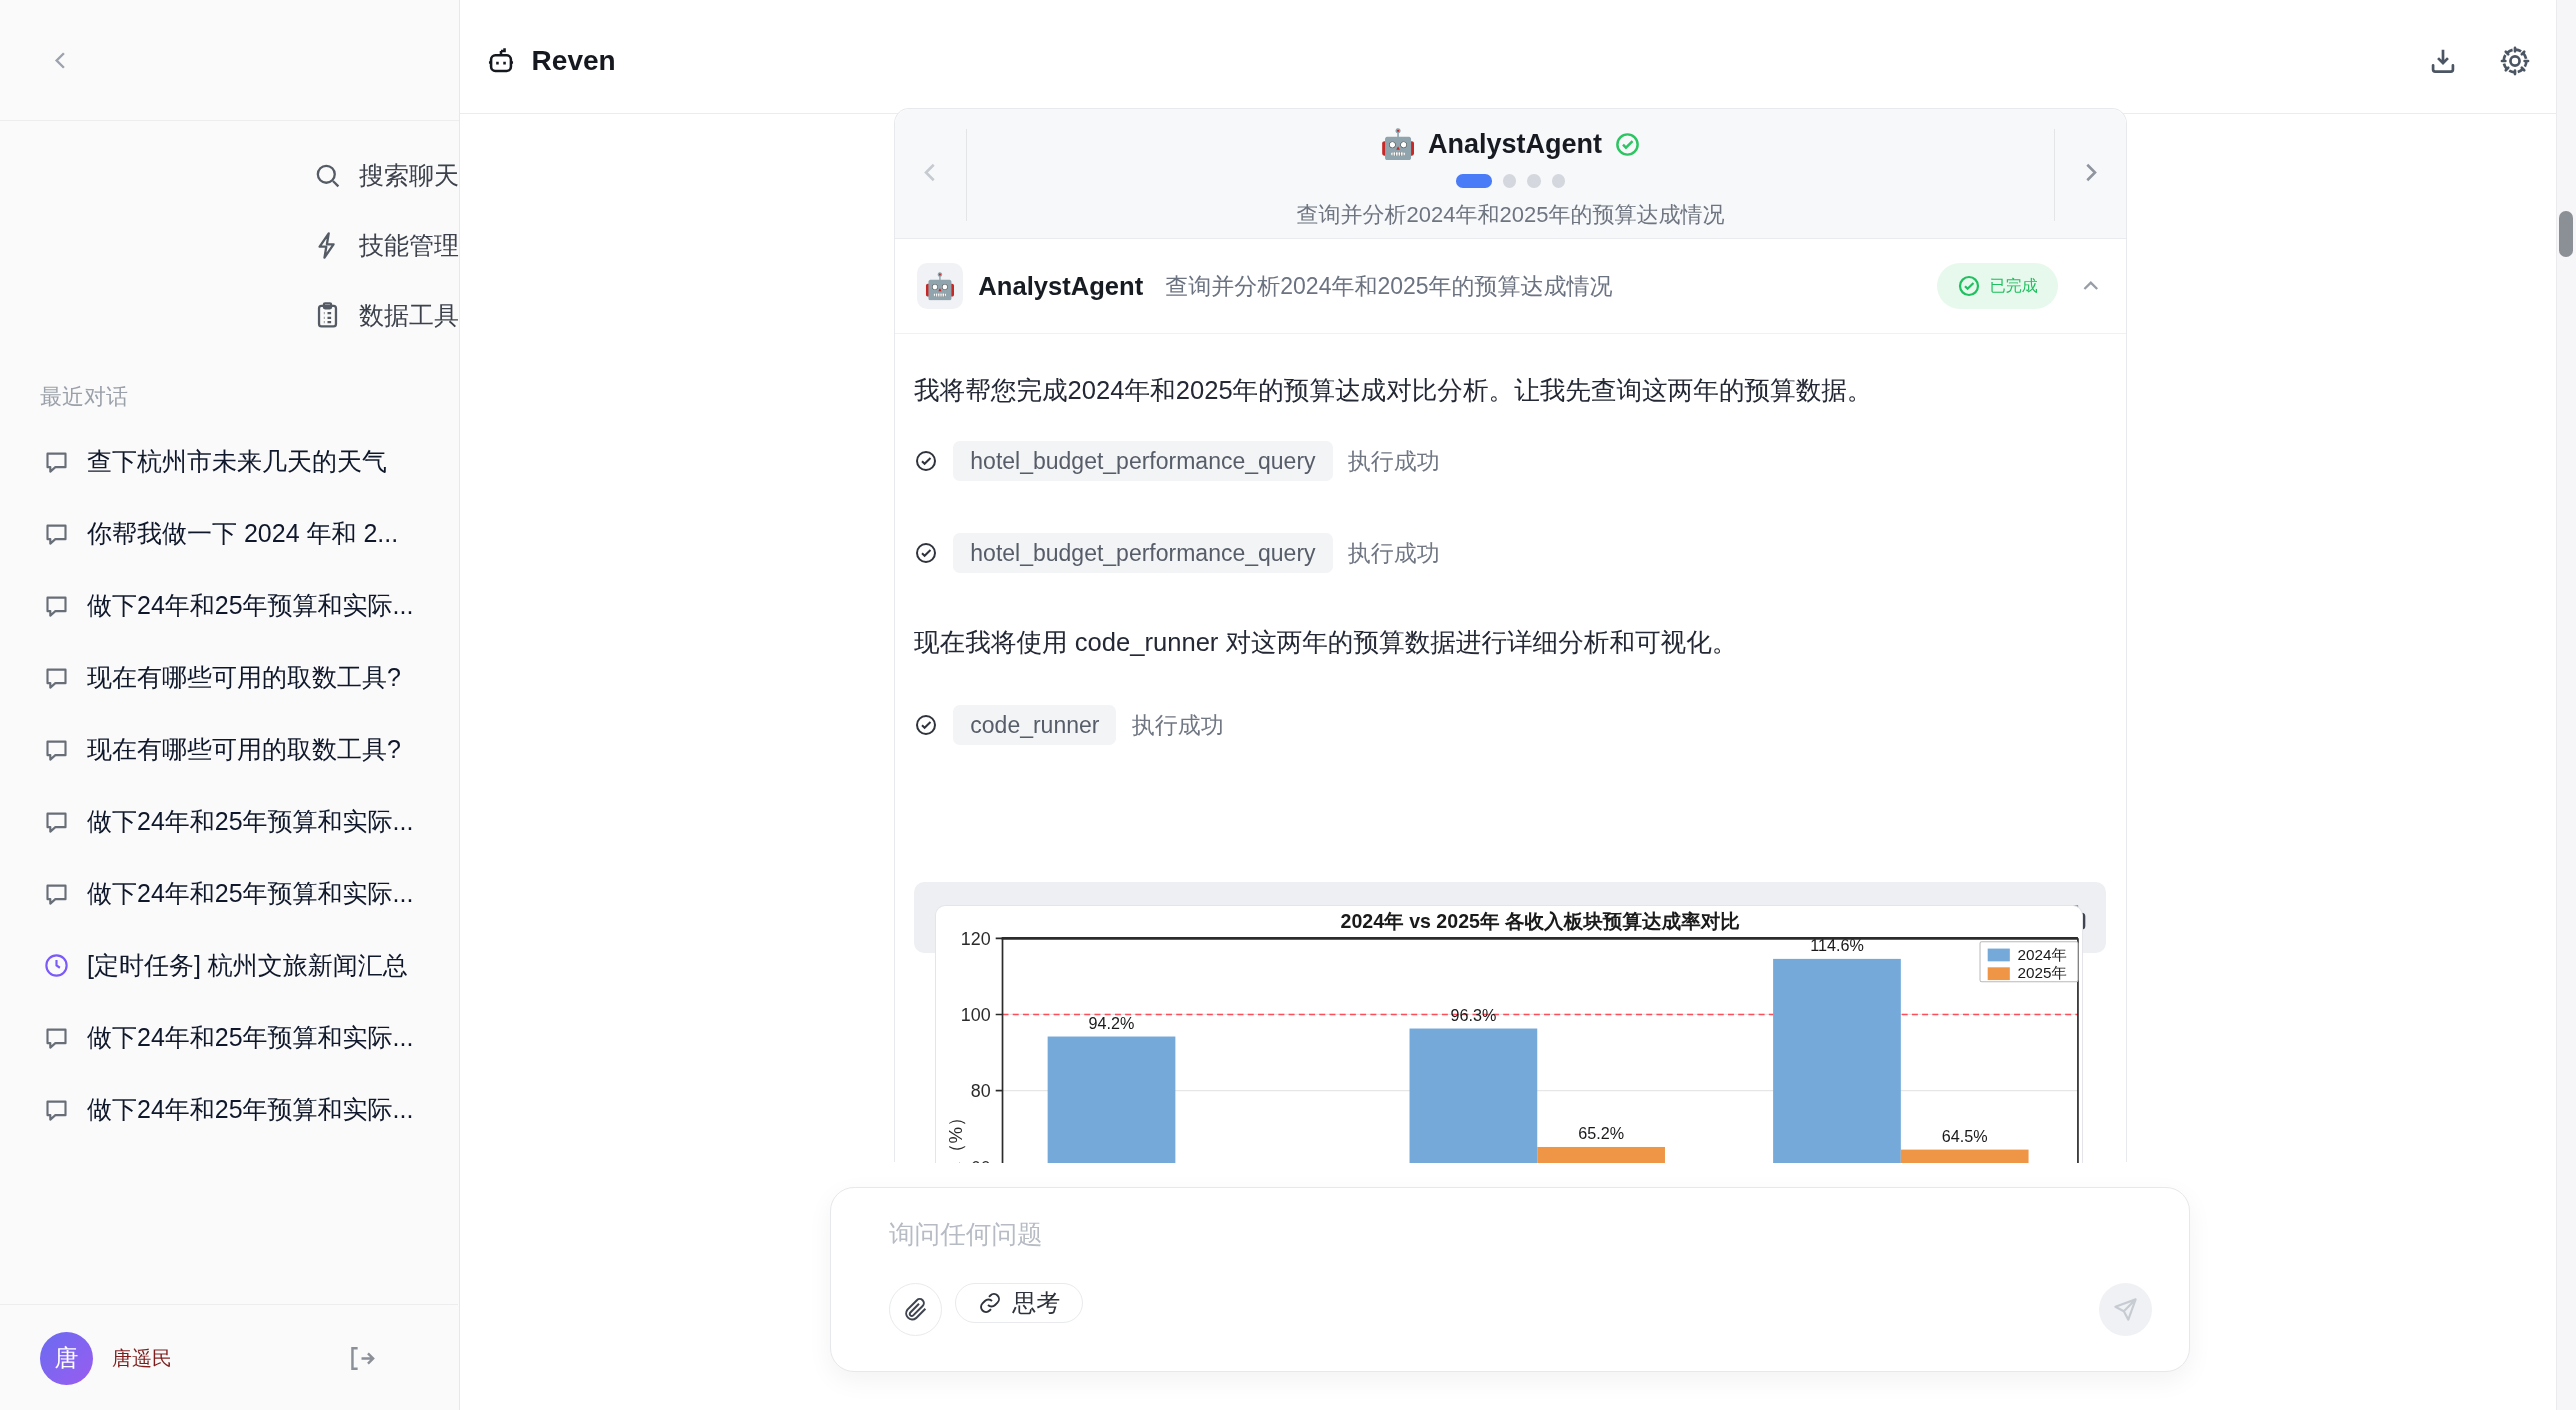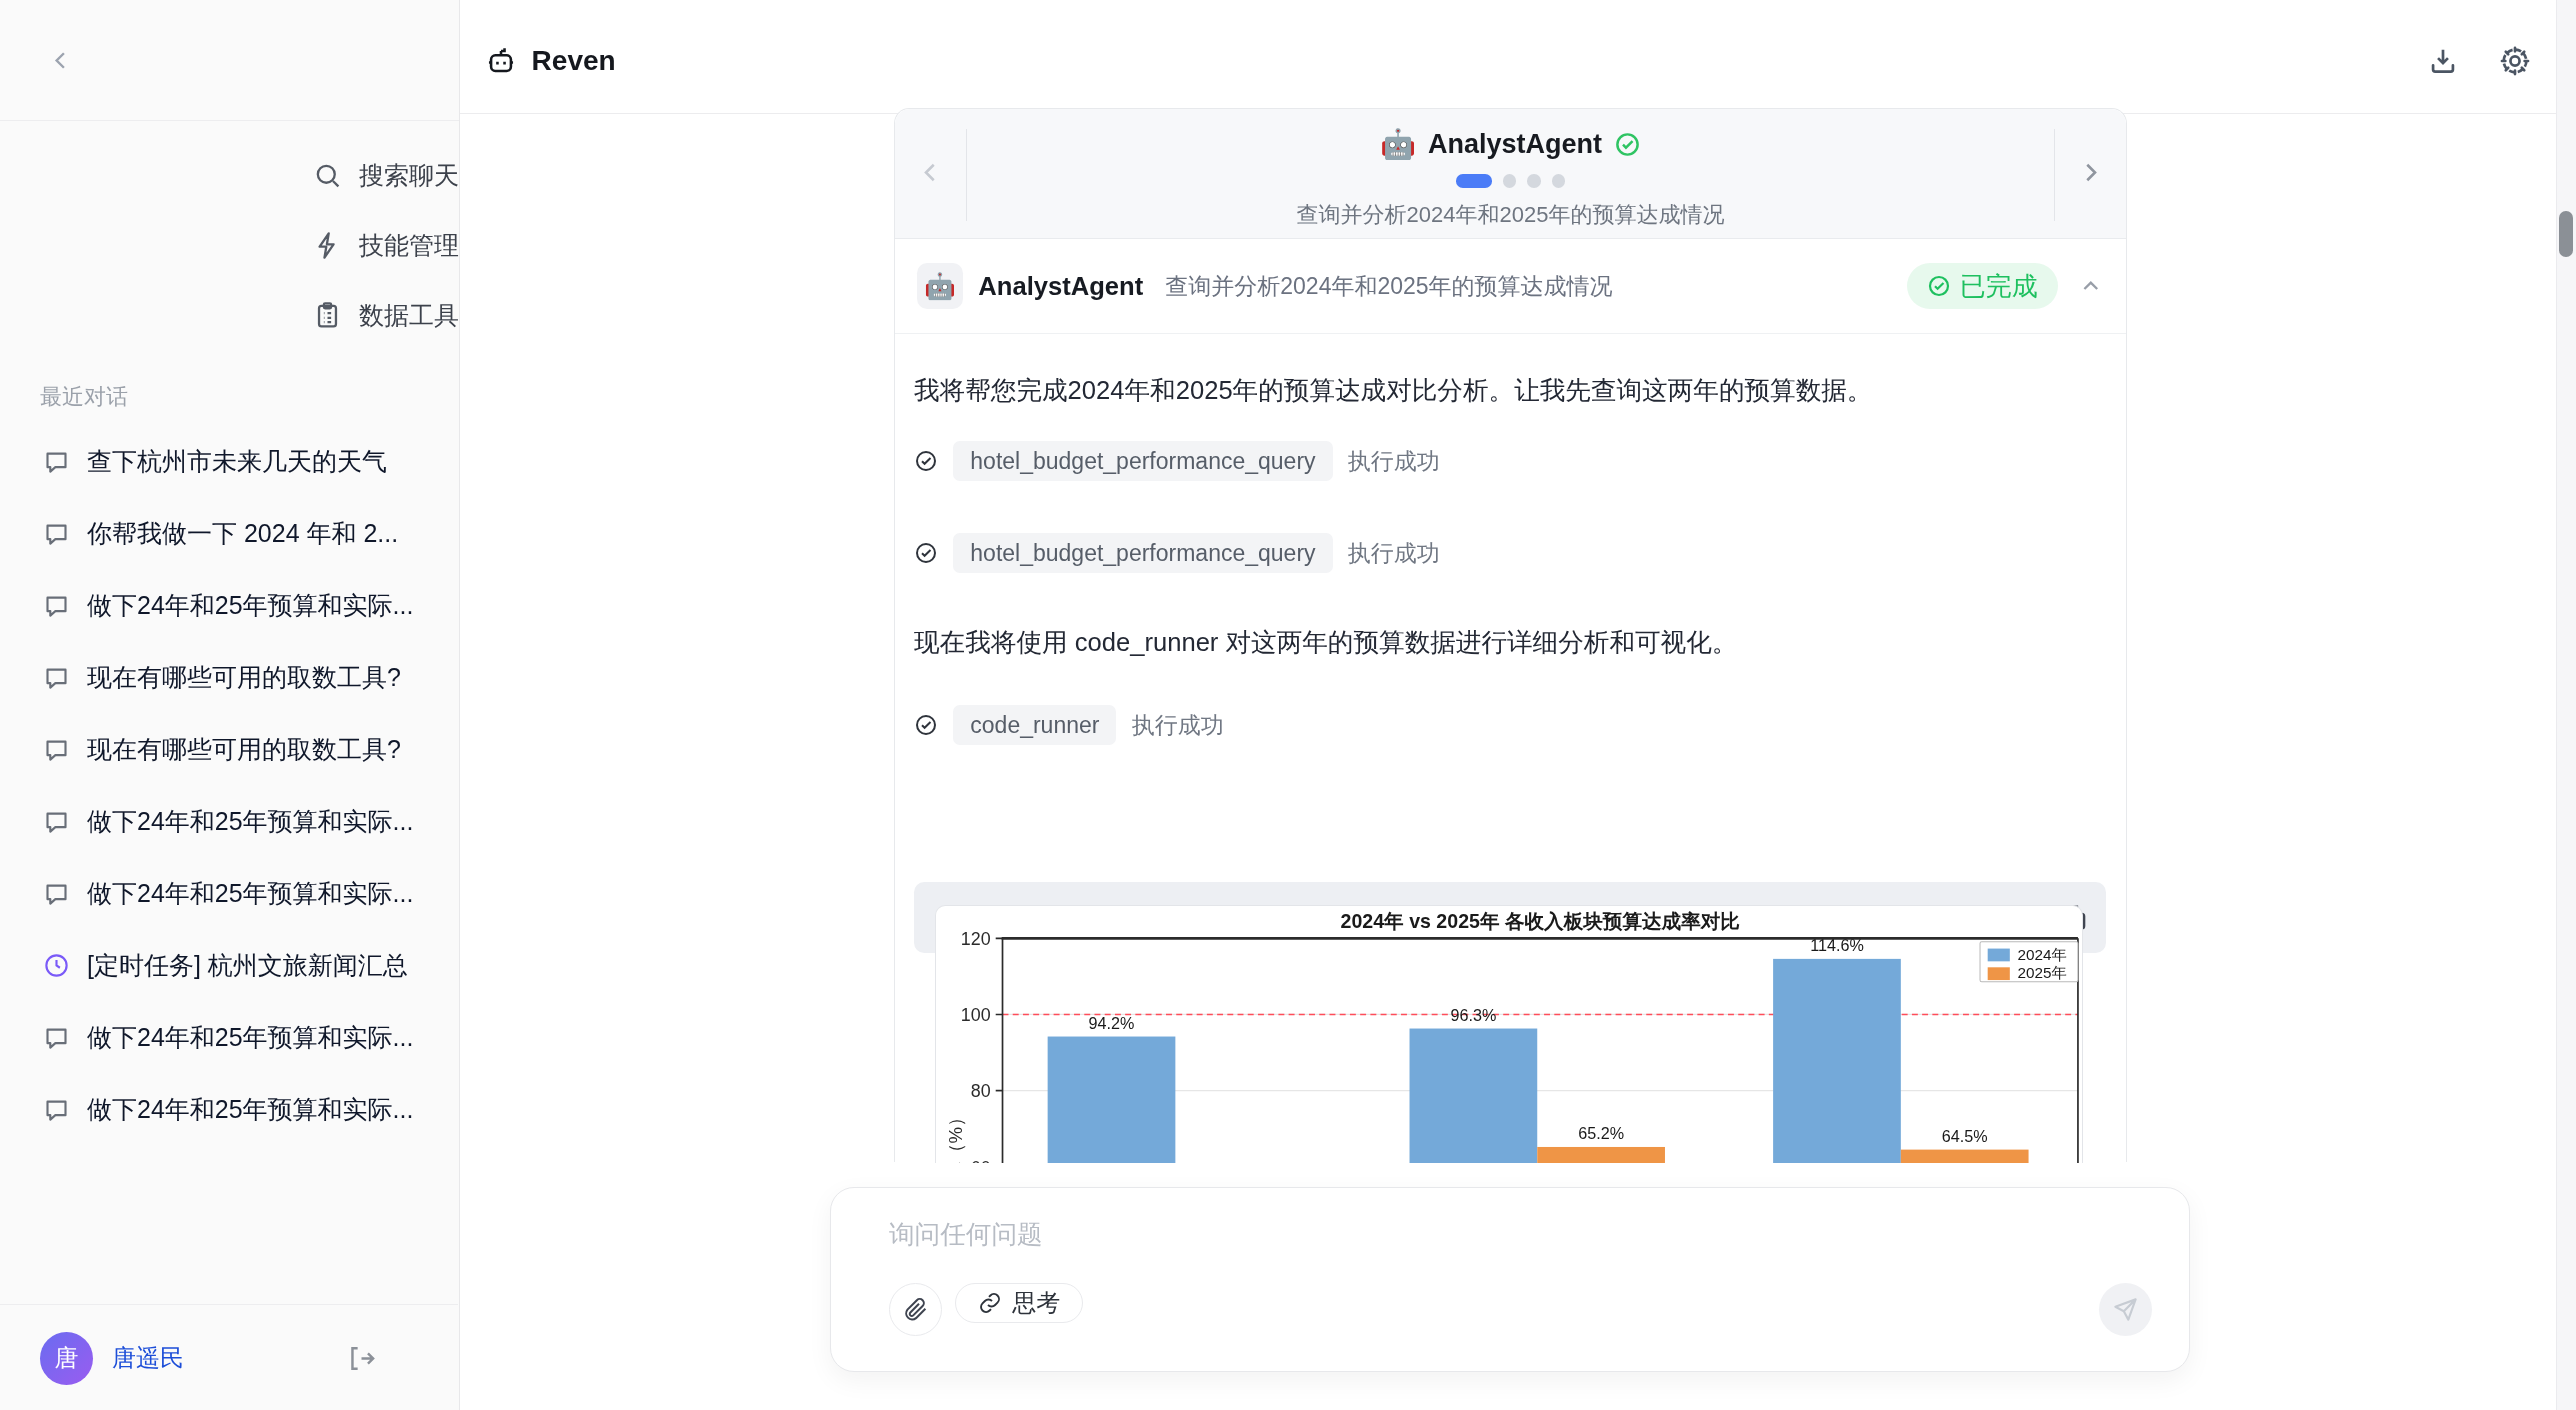--- a/index.html
+++ b/index.html
@@ -25,21 +25,21 @@
   .recent-item { height:72px; display:flex; align-items:center; padding-left:43px; gap:17px; }
   .recent-item .lbl { font-size:25px; color:#0f172a; white-space:nowrap; overflow:hidden;
     max-width:341px; }
   .icon { display:inline-flex; align-items:center; justify-content:center; flex:none; }
   .side-footer { position:absolute; left:0; right:0.9px; bottom:0; height:107px;
     border-top:0.9px solid #ededef; display:flex; align-items:center; padding-left:40px;
     gap:19px; background:#fafafa; }
   .avatar { width:53px; height:53px; border-radius:50%;
     background:linear-gradient(135deg,#6a6cf0,#9a5cf0); color:#fff; font-size:24px;
     display:flex; align-items:center; justify-content:center; }
-  .user-name { font-size:24px; color:#1d4ed8; }
+  .user-name { font-size:20px; color:#7f1d1d; }
   .logout-btn { margin-left:auto; margin-right:81px; color:#8b9098; display:flex; }
 
   
   .topbar { position:absolute; left:460px; top:0; width:2116px; height:106px;
     background:#fff; border-bottom:0.9px solid #ececee;margin-top:8px; }
   .brand { position:absolute; left:24px; top:0; height:106px; display:flex;
     align-items:center; gap:13.6px; }
   .brand .lbl { font-size:28px; font-weight:600; color:#15181e; }
   .top-icon { position:absolute; top:36px; color:#4b5563; display:flex; cursor:pointer; }
 
@@ -61,21 +61,21 @@
   .dot.active { width:36px; background:#4b7cf7; }
   .head-sub { margin-top:12px; font-size:22px; color:#6e7580; }
 
   .agent-row { position:absolute; top:130px; left:0; width:100%; height:95px;
     display:flex; align-items:center; padding:0 22px; border-bottom:0.9px solid #eff1f3; }
   .agent-avatar { width:46px; height:46px; border-radius:10.2px; background:#f1f2f5;
     display:flex; align-items:center; justify-content:center; font-size:25.6px; }
   .agent-name { margin-left:15.3px; font-size:25.6px; font-weight:700; color:#171b22; }
   .agent-task { margin-left:22px; font-size:23px; color:#6b7280; }
   .status-badge { margin-left:auto; height:46px; border-radius:23px; background:#e7f9ed;
-    color:#1ec05f; font-size:26px; display:flex; align-items:center; gap:8.5px;
+    color:#1ec05f; font-size:16px; display:flex; align-items:center; gap:8.5px;
     padding:0 20.4px; }
   .caret-up { margin-left:20.4px; color:#989ea8; display:flex; cursor:pointer; }
 
   .card-body { position:absolute; top:226px; left:19px; right:22px; bottom:0; }
   .msg-p { position:absolute; left:0; font-size:25.6px; line-height:36px; color:#232834; }
   .tool-row { position:absolute; left:0; height:48px; display:flex; align-items:center;
     gap:15.3px; }
   .tool-chip { background:#f3f4f6; border-radius:6.8px; padding:6.8px 17px;
     font-family:Liberation Sans, sans-serif; font-size:23px;
     color:#565d68; }

